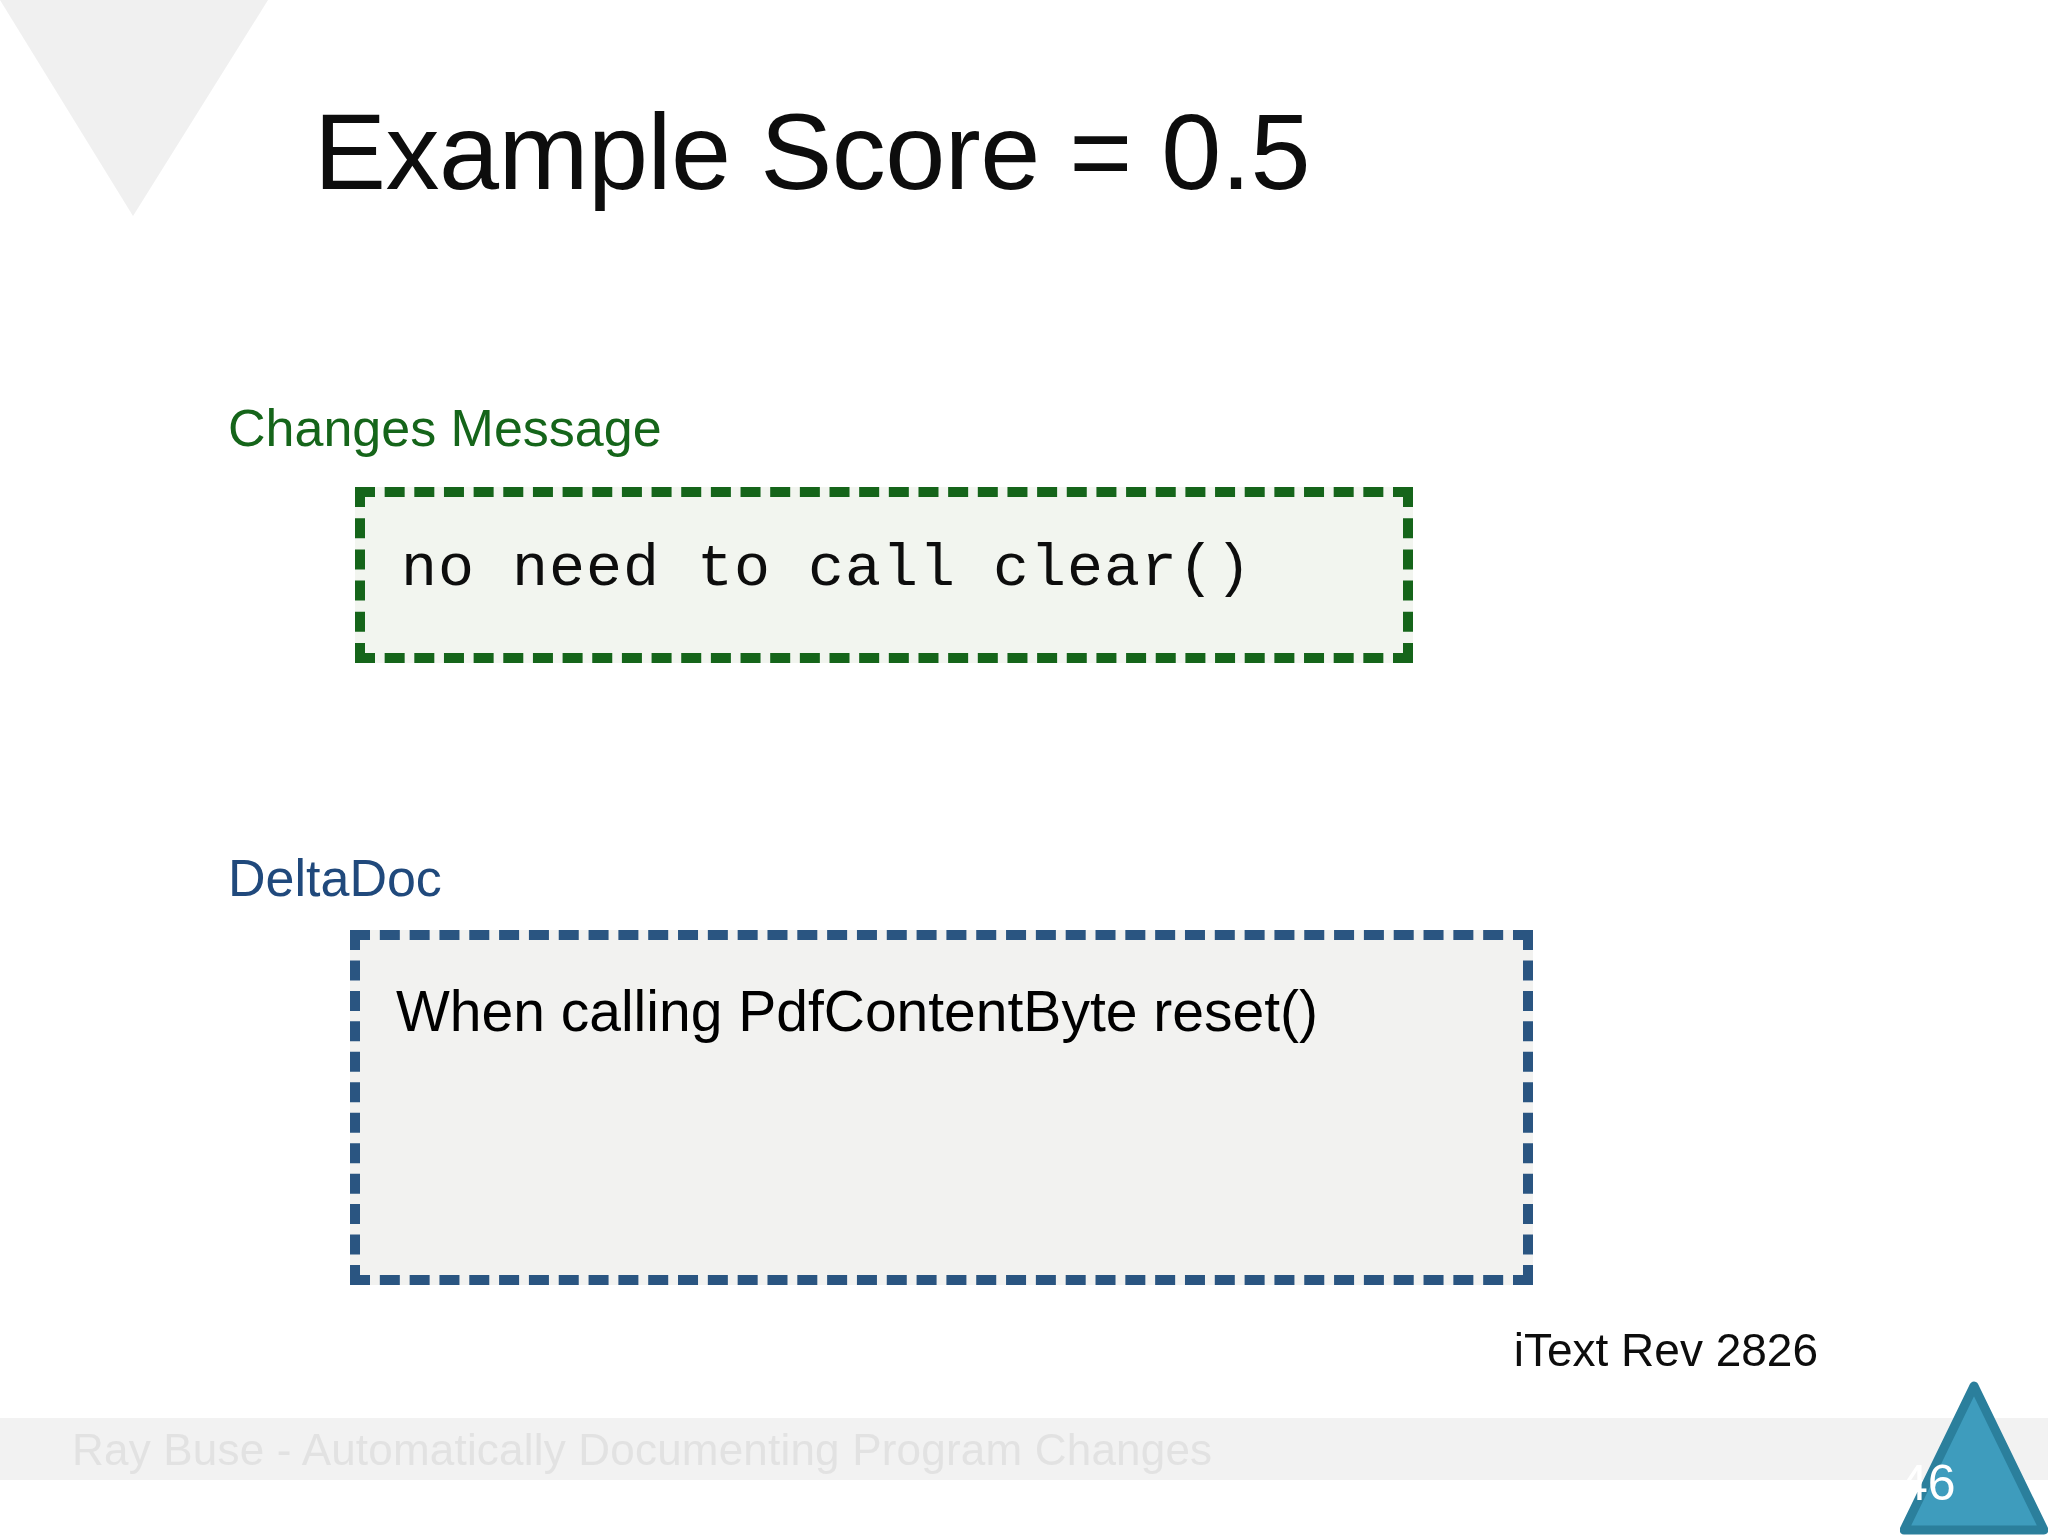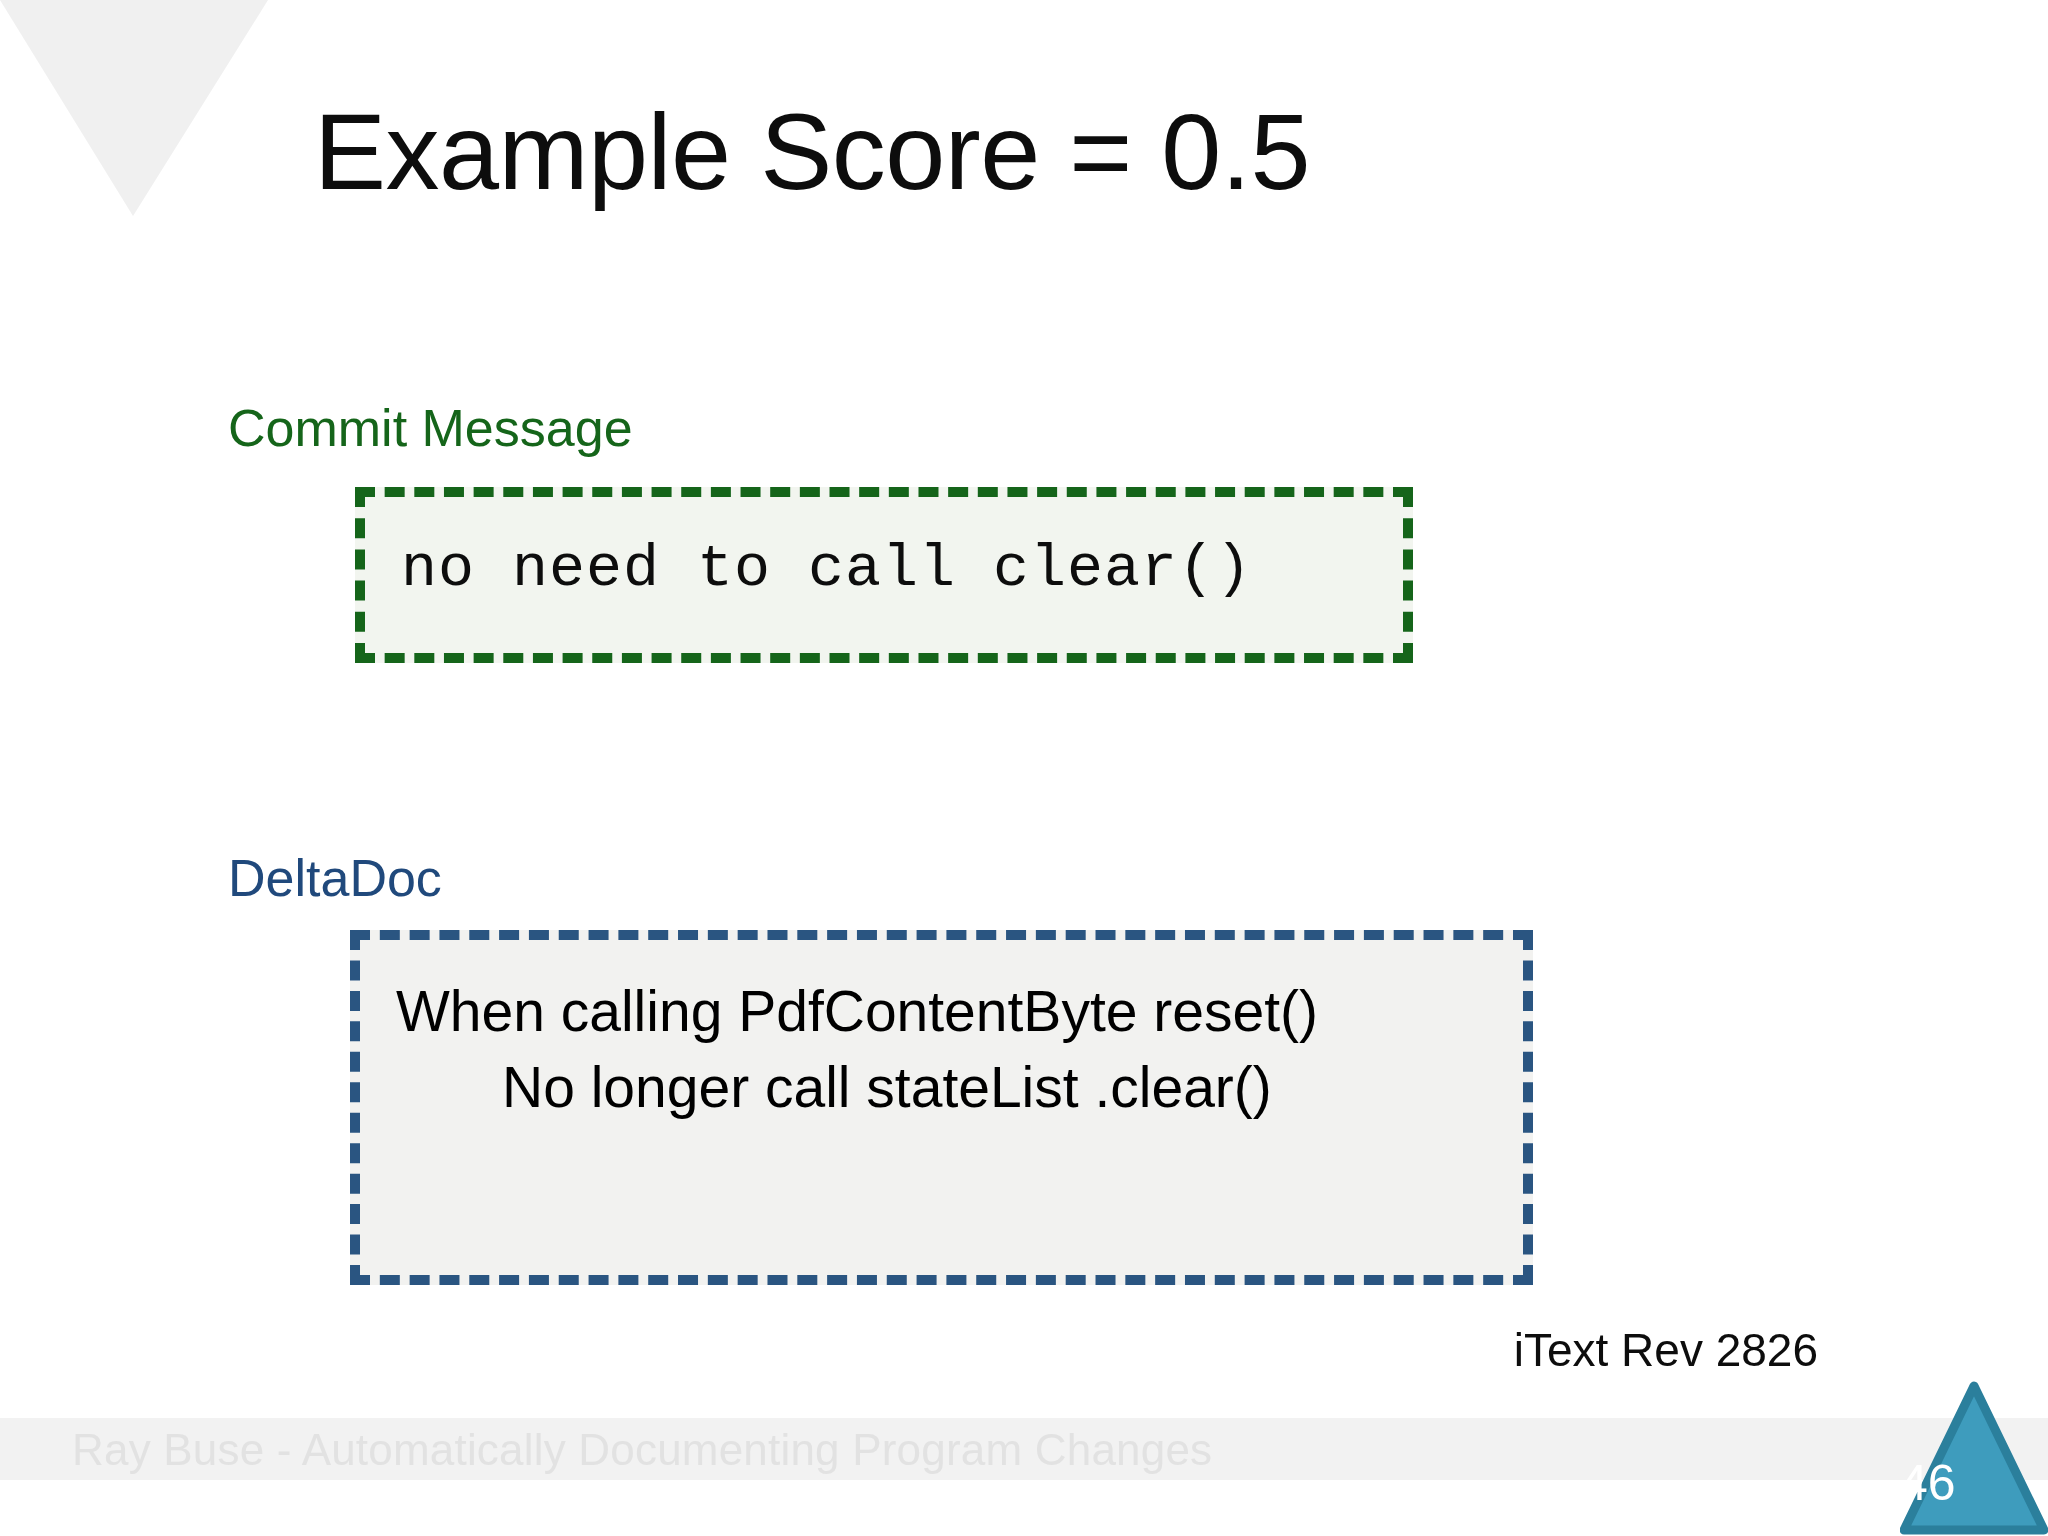--- a/index.html
+++ b/index.html
@@ -186,32 +186,31 @@
 </style>
 </head>
 <body>
 
 <svg id="corner-triangle" viewBox="0 0 268 216" width="268" height="216" xmlns="http://www.w3.org/2000/svg">
   <polygon points="0,0 268,0 133,216" fill="#f0f0f0"></polygon>
 </svg>
 
 <div id="slide-title">Example Score = 0.5</div>
 
-<div id="commit-label" class="section-label">Commit Message</div>
+<div id="commit-label" class="section-label">Changes Message</div>
 
 <div id="commit-box" class="dashed-box">
   <div id="commit-text">no need to call clear()</div>
 </div>
 
 <div id="deltadoc-label" class="section-label">DeltaDoc</div>
 
 <div id="deltadoc-box" class="dashed-box">
   <div id="deltadoc-lines">
     <div class="dd-line dd-indent-0">When calling PdfContentByte reset()</div>
-    <div class="dd-line dd-indent-2">No longer call stateList .clear()</div>
   </div>
 </div>
 
 <div id="source-caption">iText Rev 2826</div>
 
 <div id="footer-bar"></div>
 <div id="footer-text">Ray Buse - Automatically Documenting Program Changes</div>
 
 <div id="slide-number-badge">
   <svg viewBox="0 0 148 156" width="148" height="156" xmlns="http://www.w3.org/2000/svg">

